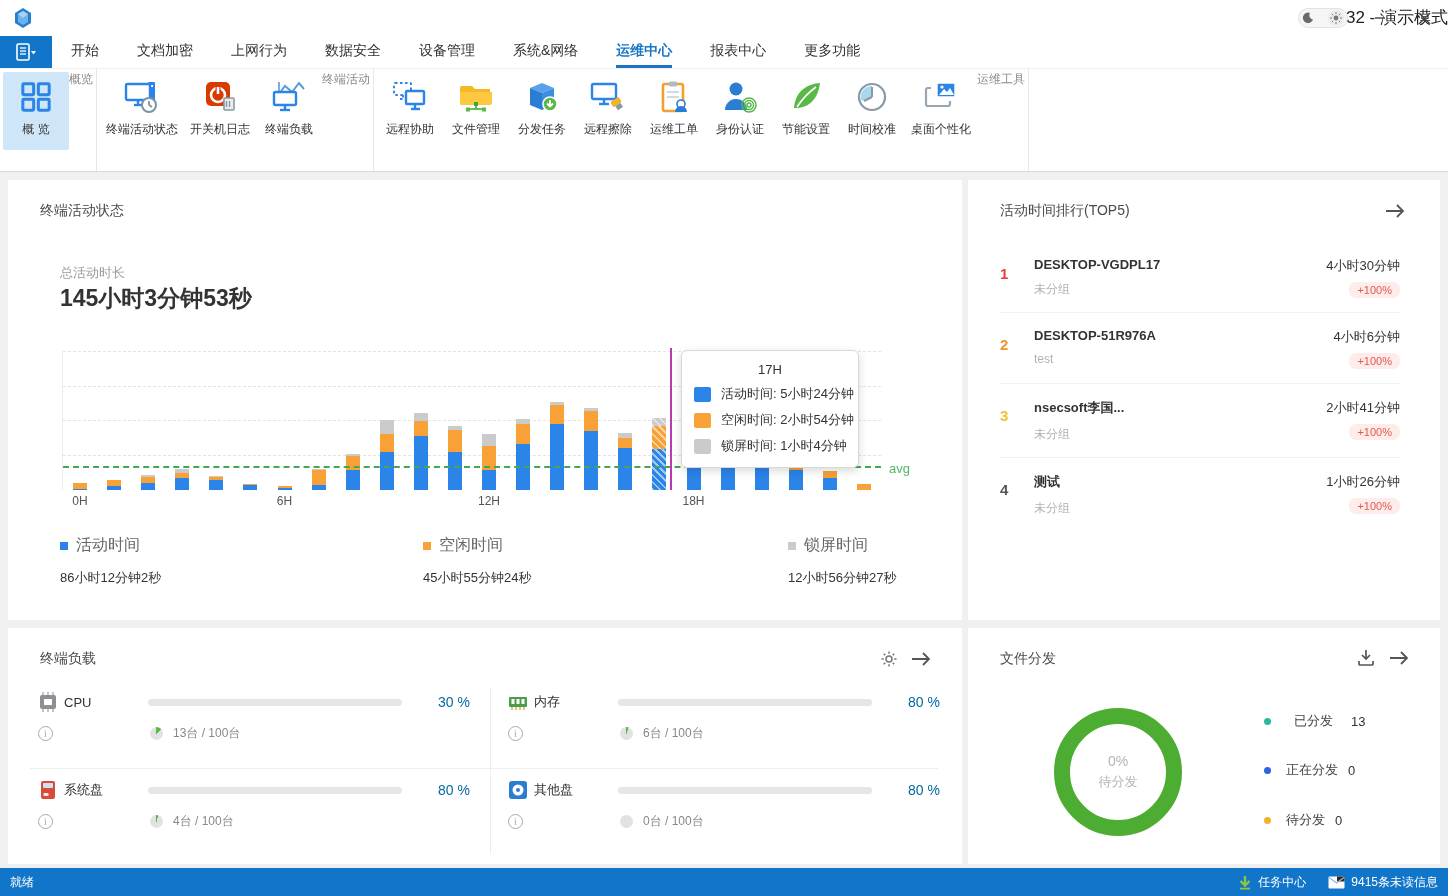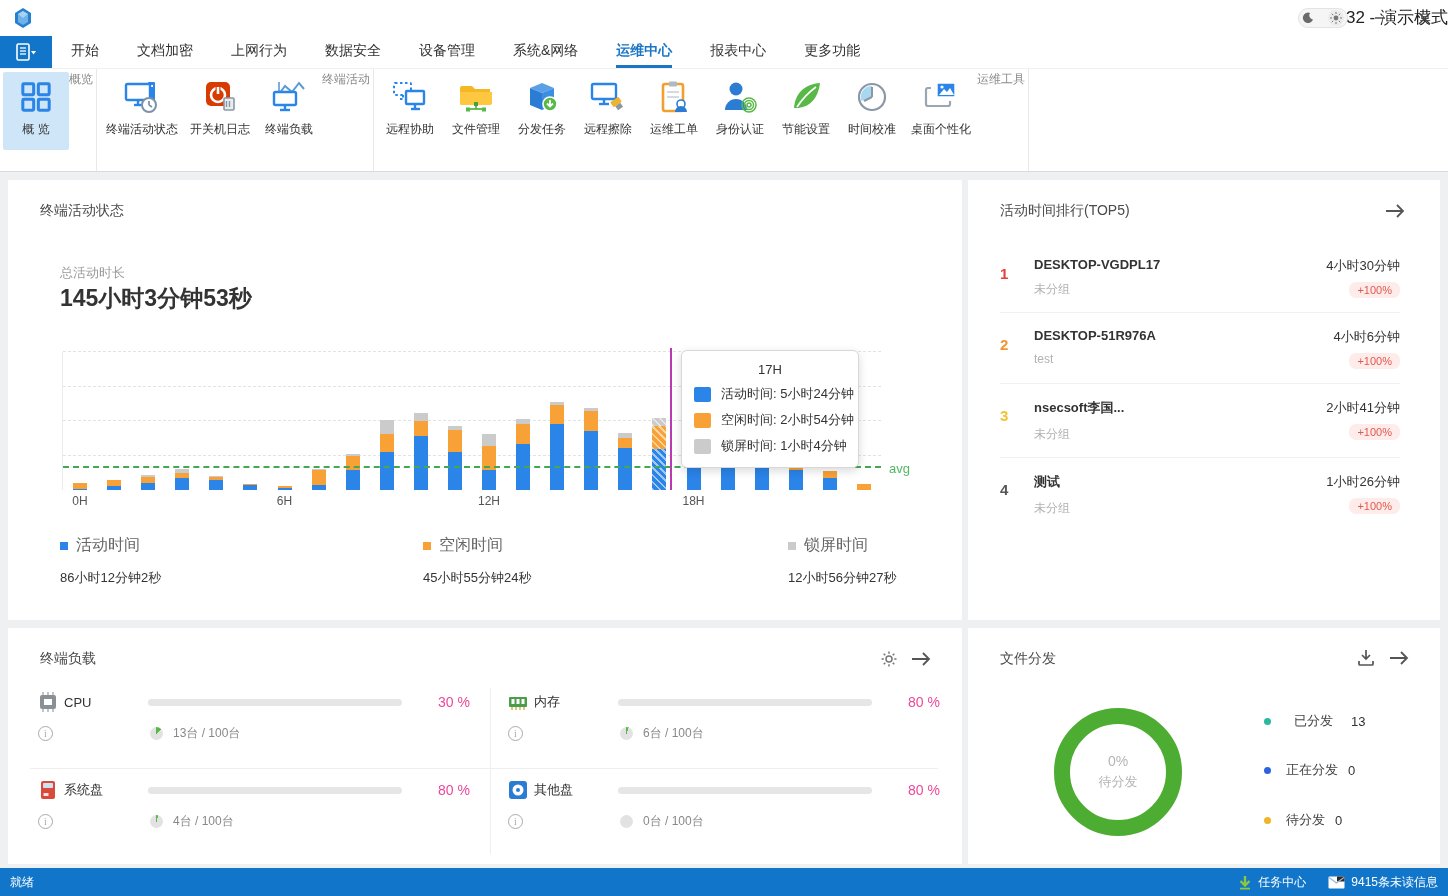--- a/index.html
+++ b/index.html
@@ -77,21 +77,21 @@
   .t5-delta{display:inline-block;margin-top:7px;background:#fdecea;color:#e4574f;font-size:11px;border-radius:7px;padding:2px 8px;}
 
   
   .load-cell{position:absolute;width:432px;}
   .lc1{left:30px;top:64px;} .lc2{left:500px;top:64px;} .lc3{left:30px;top:152px;} .lc4{left:500px;top:152px;}
   .load-row1{display:flex;align-items:center;}
   .load-icon{width:26px;flex:none;display:flex;align-items:center;}
   .load-label{width:84px;font-size:13px;color:#333;flex:none;}
   .bar-track{flex:1;height:7px;border-radius:4px;background:#e6e6e6;overflow:hidden;margin-right:22px;}
   .bar-fill{height:7px;border-radius:4px;background:#2b6fe2;width:0;}
-  .load-pct{width:46px;text-align:right;font-size:14px;color:#ec4899;flex:none;}
+  .load-pct{width:46px;text-align:right;font-size:14px;color:#0369a1;flex:none;}
   .load-row2{display:flex;align-items:center;margin-top:13px;}
   .info-icon{width:13px;height:13px;border:1px solid #aaa;border-radius:50%;color:#aaa;font-size:10px;line-height:13px;text-align:center;font-family:"Liberation Serif","DejaVu Serif",serif;flex:none;}
   .row2-gap{width:97px;flex:none;}
   .mini-pie{width:13px;height:13px;border-radius:50%;flex:none;}
   .load-count{margin-left:10px;font-size:12px;color:#888;}
   .v-divider{position:absolute;left:482px;top:60px;height:166px;border-left:1px solid #eeeeee;}
   .h-divider{position:absolute;left:22px;width:908px;top:140px;border-top:1px solid #eeeeee;}
 
   
   .donut{position:absolute;left:86px;top:80px;width:96px;height:96px;border:16px solid #4dad33;border-radius:50%;display:flex;flex-direction:column;align-items:center;justify-content:center;}

